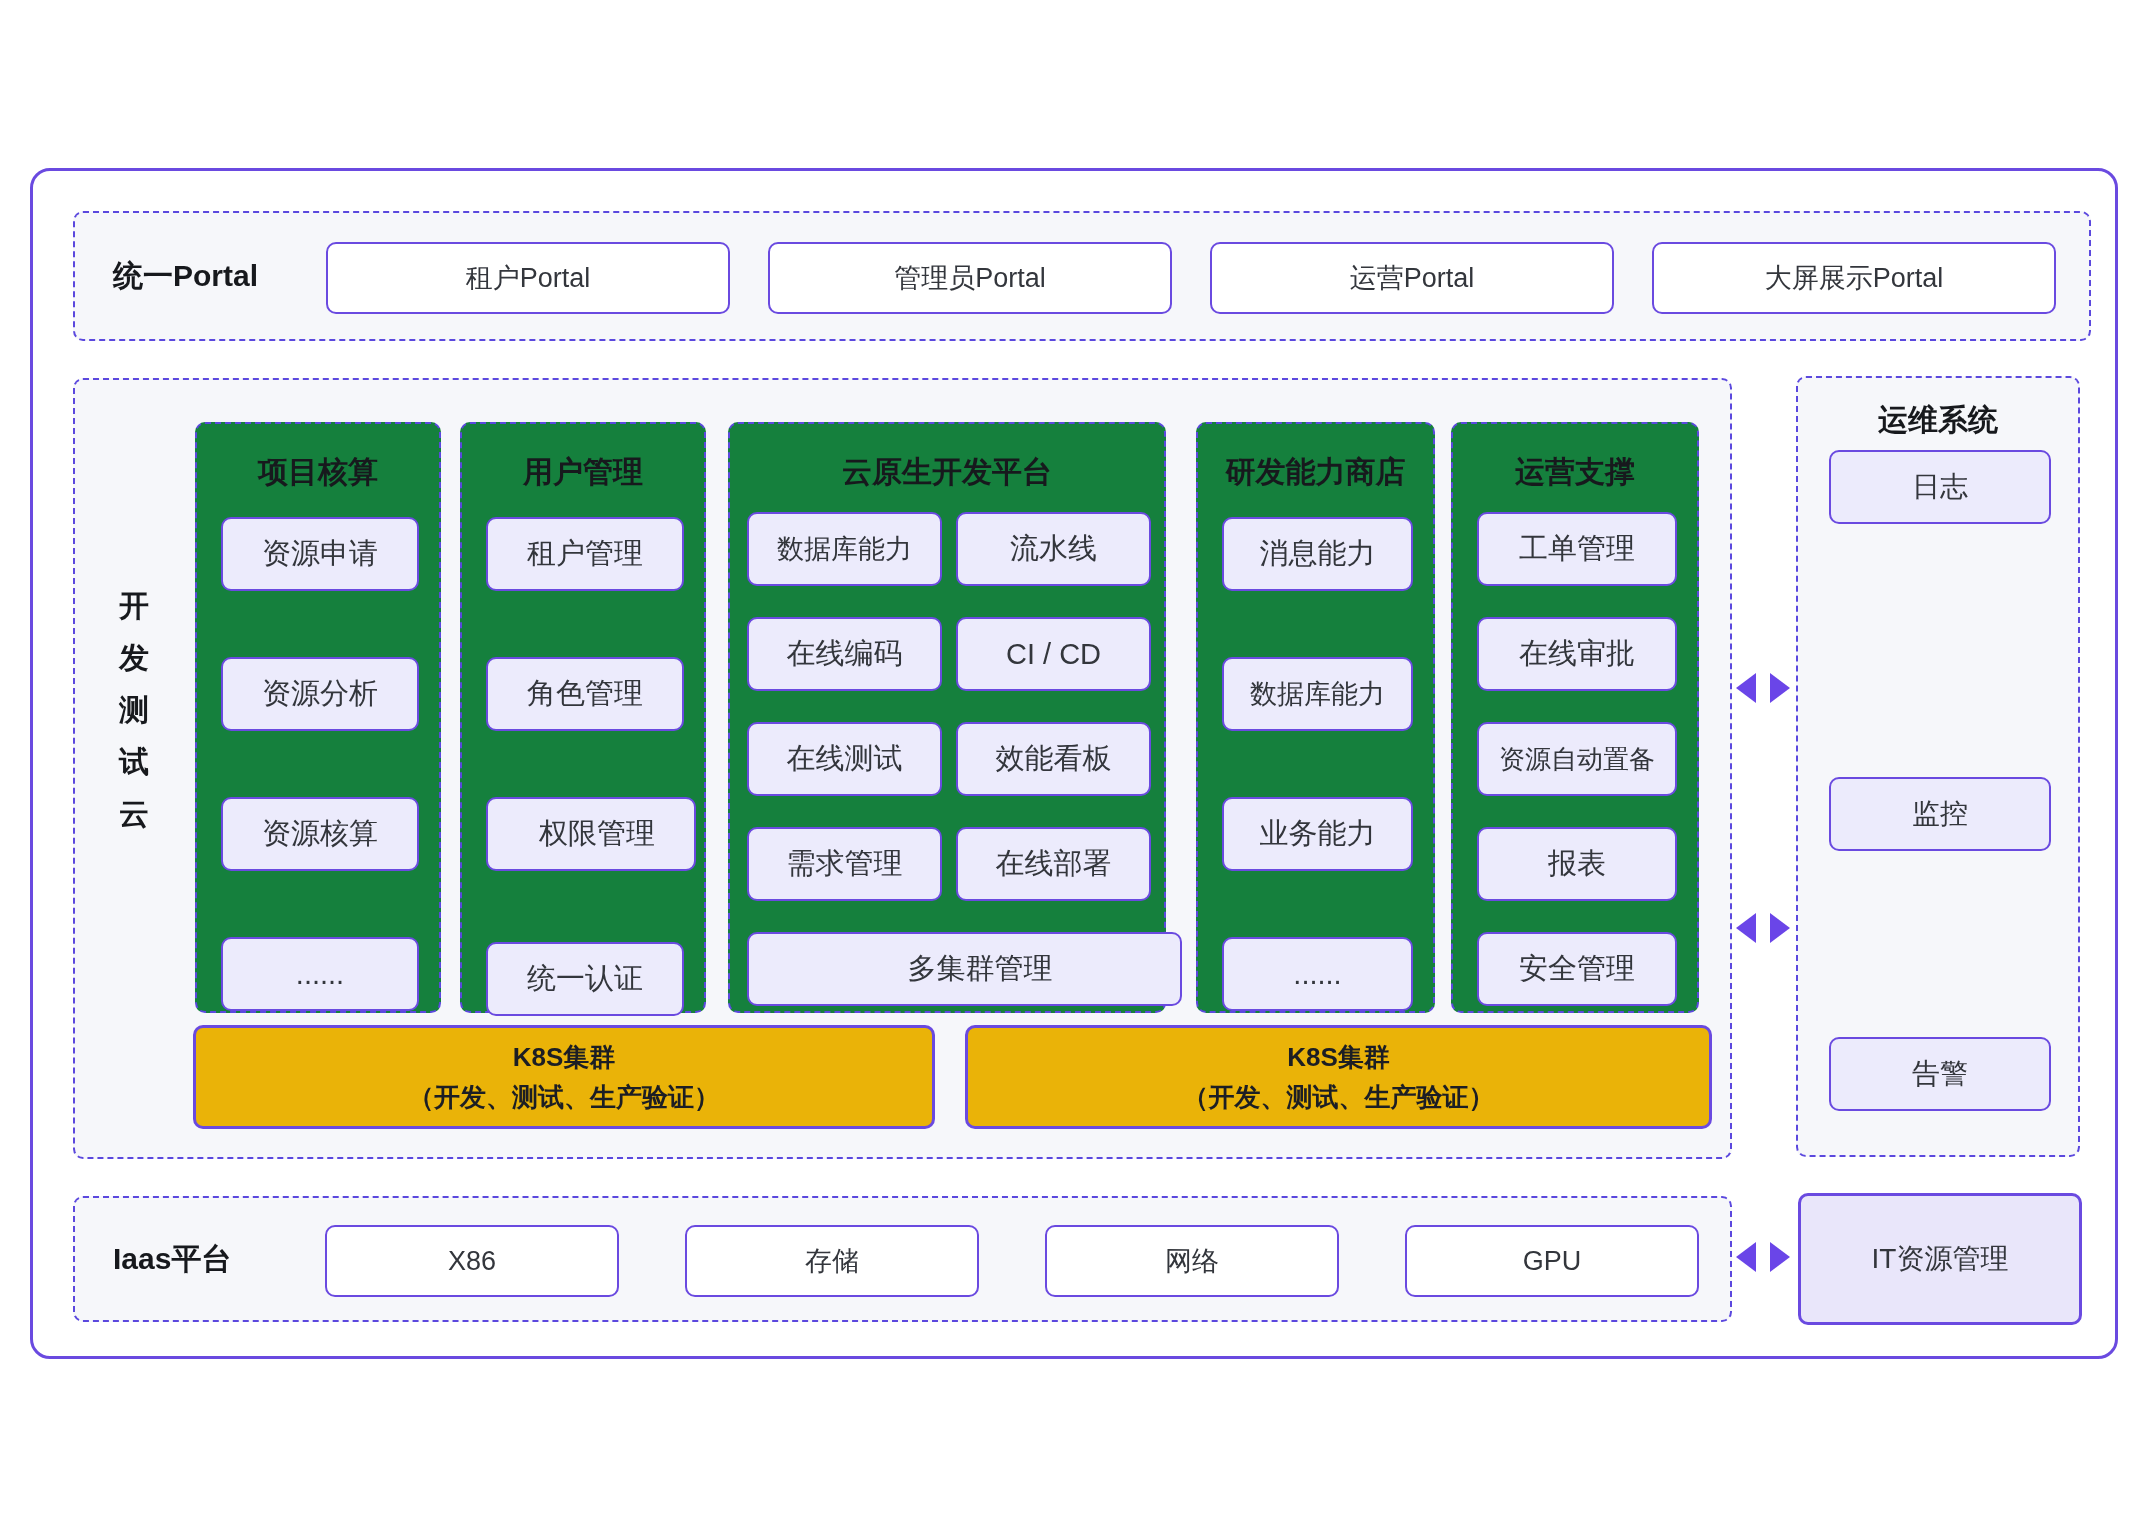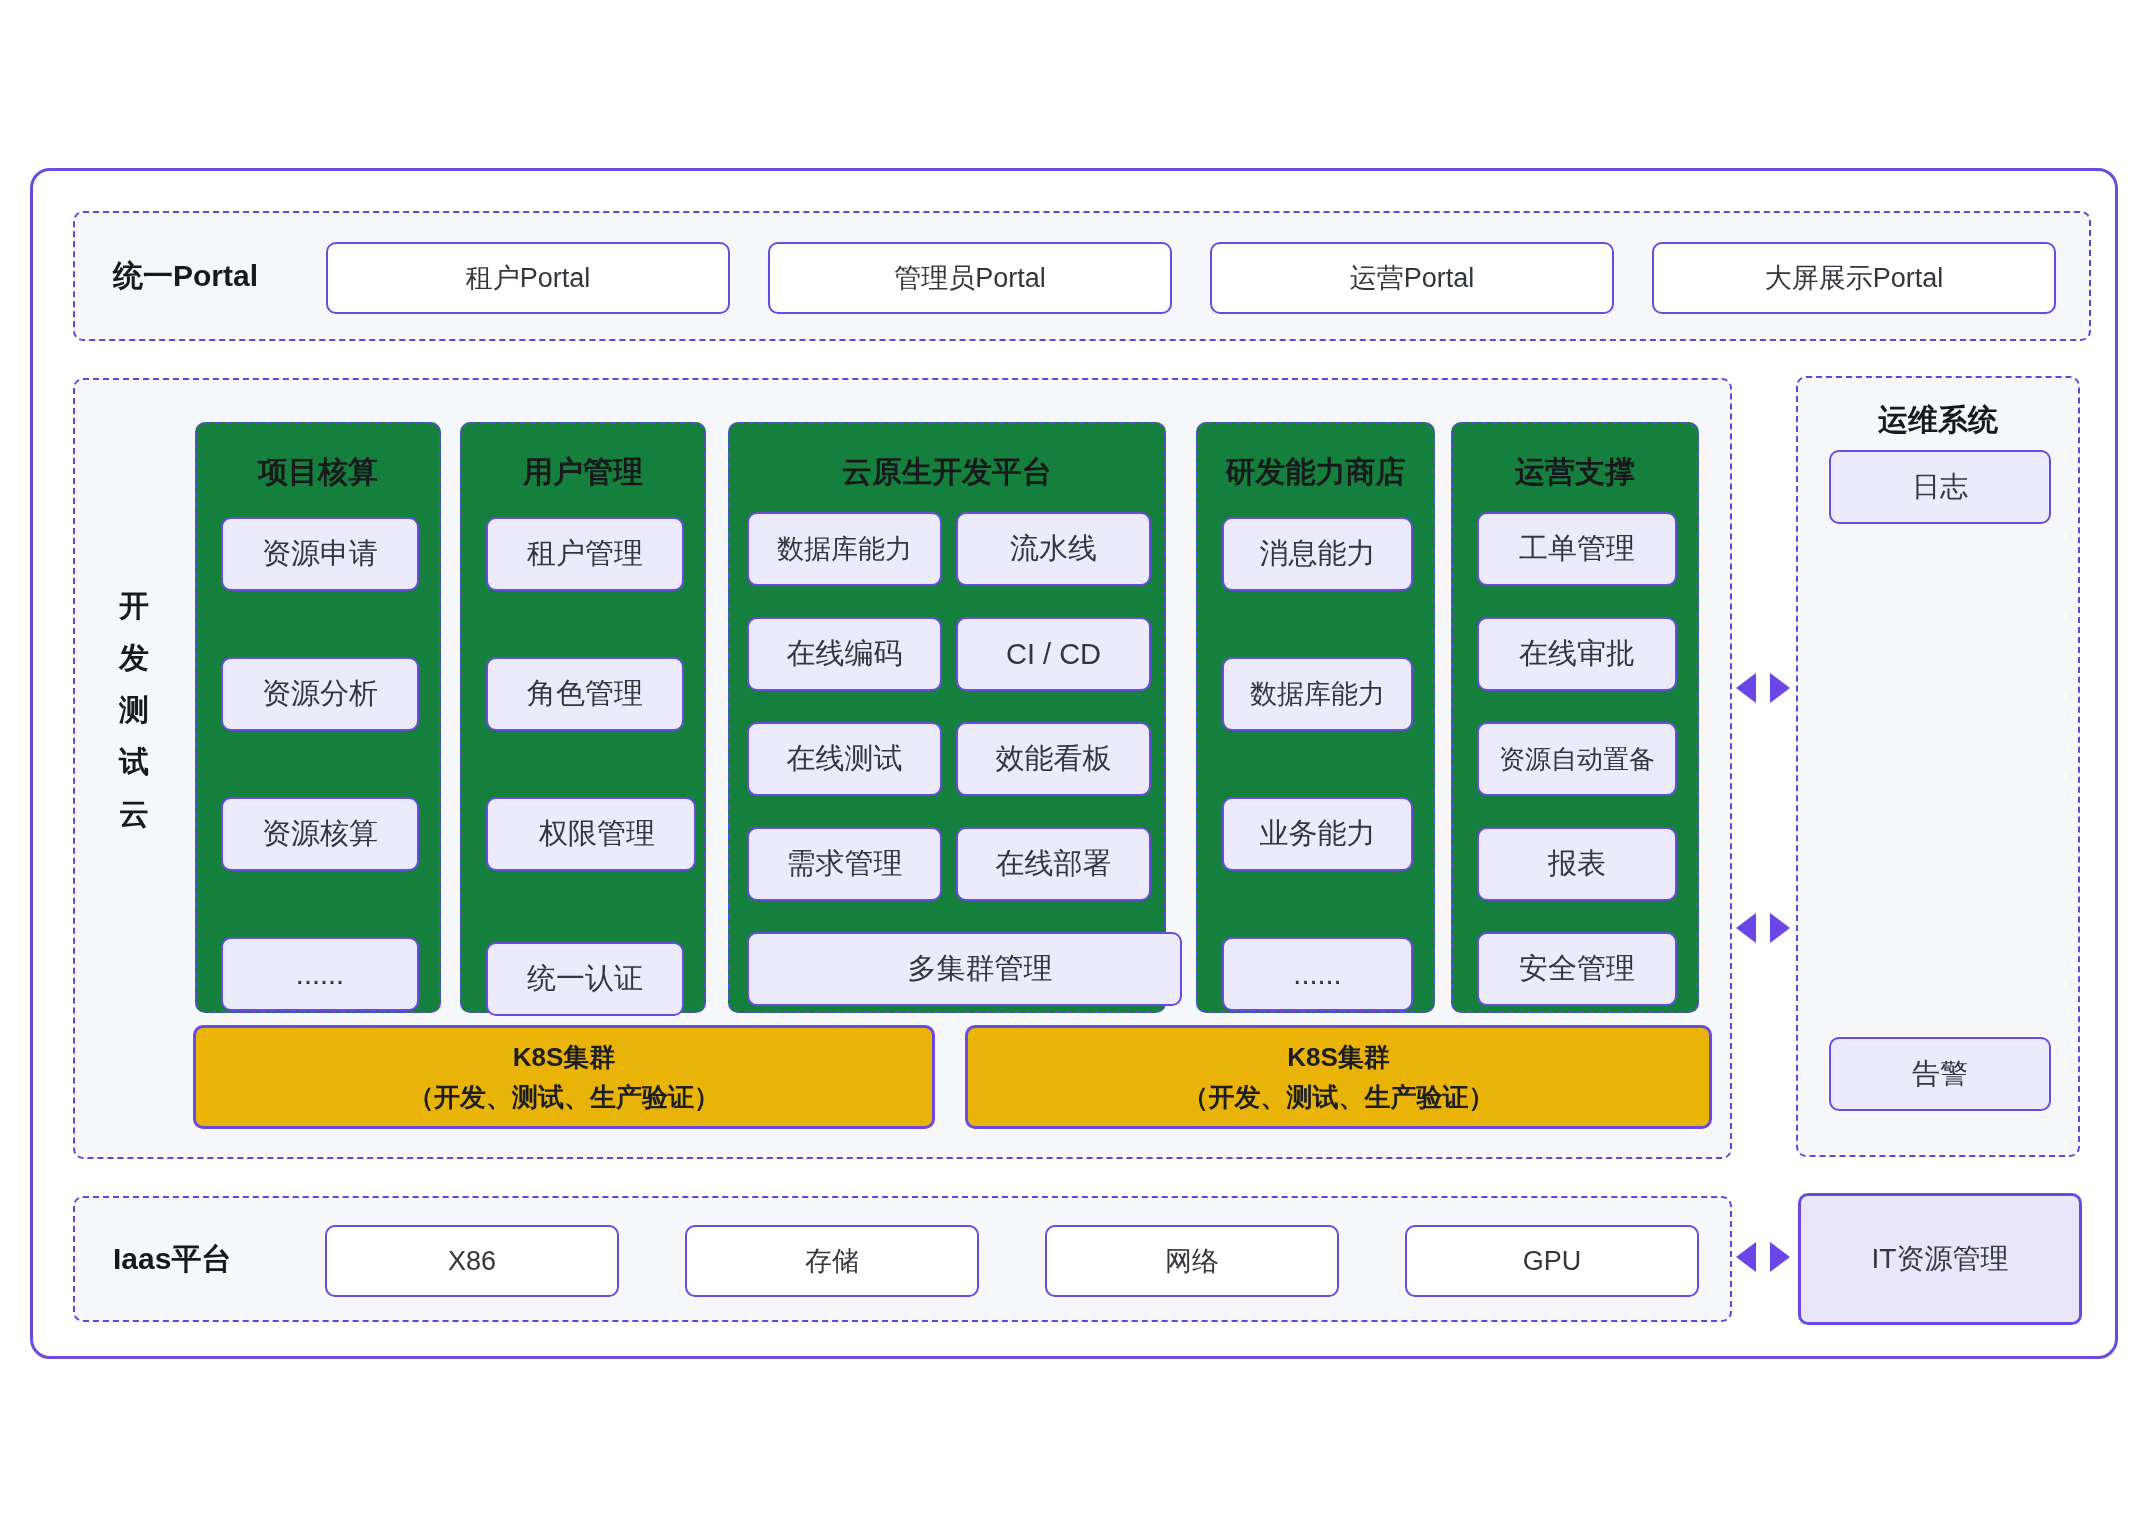--- a/index.html
+++ b/index.html
@@ -109,20 +109,21 @@
     </div>
     <div class="k8s" style="left:890px;top:645px;width:741px;height:98px;">
       <div>K8S集群</div>
       <div>（开发、测试、生产验证）</div>
     </div>
   </div>
 
   <div class="sec" style="left:1763px;top:205px;width:280px;height:777px;">
     <div class="hdr" style="top:22px;">运维系统</div>
     <div class="chip" style="left:31px;top:72px;width:218px;height:70px;font-size:28px;">日志</div>
+    <div class="chip" style="left:31px;top:399px;width:218px;height:70px;font-size:28px;">监控</div>
     <div class="chip" style="left:31px;top:659px;width:218px;height:70px;font-size:28px;">告警</div>
   </div>
 
   <div class="arrowpair" style="left:1703px;top:501px;">
     <div class="tri-l"></div>
     <div class="tri-r"></div>
   </div>
   <div class="arrowpair" style="left:1703px;top:741px;">
     <div class="tri-l"></div>
     <div class="tri-r"></div>

